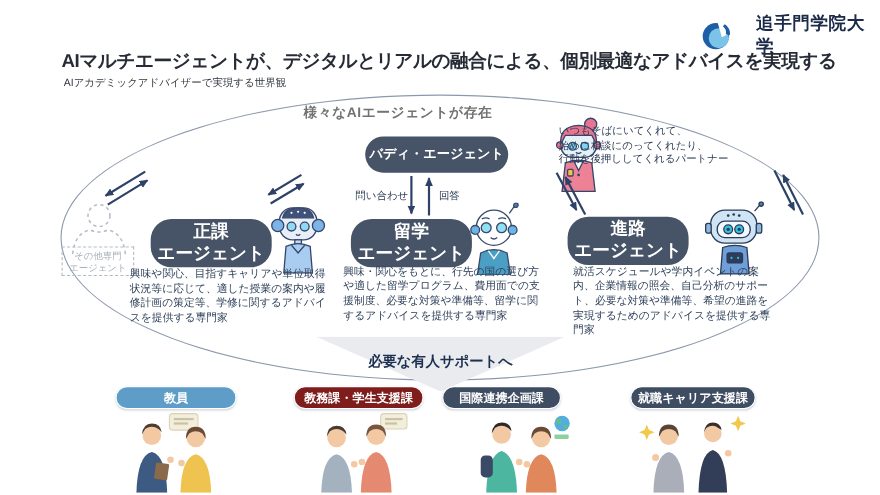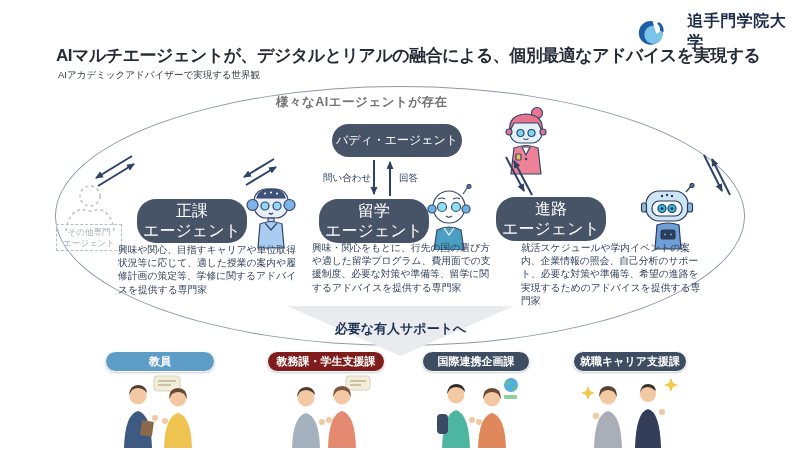--- a/index.html
+++ b/index.html
@@ -11,26 +11,26 @@
   .logo-wrap { position:absolute; left:637px; top:11px; display:flex; align-items:center; }
   .logo-text { font-size:16px; font-weight:bold; color:#1c2b4a; margin-left:21px; letter-spacing:0.5px; }
   .title { position:absolute; left:56px; top:44px; width:710px; font-size:17px; font-weight:bold; color:#262b36; letter-spacing:-0.5px; }
   .subtitle { position:absolute; left:58px; top:69px; font-size:9.5px; color:#33383f; }
 
   
   .ellipse { position:absolute; left:55px; top:86px; width:690px; height:260px; border:1.2px solid #8c99ad; border-radius:50%; }
   .diagram-heading { position:absolute; left:276px; top:94px; font-size:12.5px; font-weight:bold; color:#737373; letter-spacing:0.5px; }
 
   
-  .pill { position:absolute; background:#475366; color:#fff; font-weight:normal; display:flex; flex-direction:column; align-items:center; justify-content:center; text-align:right; }
+  .pill { position:absolute; background:#475366; color:#fff; font-weight:bold; display:flex; flex-direction:column; align-items:center; justify-content:center; text-align:right; }
   .pill-buddy { left:332px; top:124px; width:130px; height:33px; border-radius:17px; font-size:12px; }
   .pill-two { width:110px; height:44px; border-radius:19px; font-size:16px; line-height:1.25; }
   .pill-course { left:137px; top:199px; }
   .pill-abroad { left:319px; top:199px; }
-  .pill-career { left:496px; top:197px; }
+  .pill-career { left:516px; top:197px; }
 
   
   .qa-label { position:absolute; font-size:9.5px; color:#2b3c55; }
   .qa-inquiry { left:323px; top:172px; }
   .qa-answer { left:399px; top:172px;text-align:right; }
 
   .buddy-note { position:absolute; left:508px; top:114px; font-size:9.5px; line-height:12.5px; color:#2b3c55; }
 
   
   .desc { position:absolute; width:186px; font-size:9.8px; line-height:13.2px; color:#30415a; }
@@ -42,21 +42,21 @@
   .other-label { position:absolute; left:56px; top:224px; width:66px; border:1px dashed #b6bdc6; color:#a8afb8; font-size:8.5px; line-height:10.5px; text-align:center; padding:2px 1px; }
 
   
   .banner { position:absolute; left:287px; top:306px; width:227px; height:50px; background:#e9ebee; clip-path:polygon(0 0,100% 0,50% 100%); }
   .banner-text { position:absolute; left:287px; top:320px; width:227px; text-align:center; font-size:13px; font-weight:bold; color:#1c3050; }
 
   
   .dept { position:absolute; top:351px; height:21px; border-radius:11px; border:1.5px solid #fff; box-shadow:0 1px 2px rgba(40,60,90,.25); color:#fff; font-size:11px; font-weight:bold; display:flex; align-items:center; justify-content:center; }
   .dept-1 { left:105px; width:110px; }
   .dept-2 { left:267px; width:118px; }
-  .dept-3 { left:422px; width:108px;text-align:center; }
+  .dept-3 { left:402px; width:108px;text-align:center; }
   .dept-4 { left:573px; width:114px; }
 
   .abs { position:absolute; }
   svg { display:block; }
 </style>
 </head>
 <body>
 
 <div class="canvas">
 
@@ -91,20 +91,25 @@
       <circle cx="41" cy="26" r="3" fill="#e8748f"></circle>
       <circle cx="18.5" cy="27" r="3.5" fill="#7fd4f0"></circle>
       <circle cx="29.5" cy="27" r="3.5" fill="#7fd4f0"></circle>
       <path d="M21.5,32.5 q2.5,2 5,0"></path>
       <path d="M12,42 q12,-5 24,0 l3,26 h-30 Z" fill="#ed8296"></path>
       <path d="M20,41 L24,49 L28,41 Z" fill="#fff"></path>
       <rect x="14" y="48" width="5" height="6" rx="1" fill="#f3c14b"></rect>
       <circle cx="24" cy="53" r="1.3" fill="#35466b" stroke="none"></circle>
     </g>
   </svg>
+  <div class="buddy-note">
+    <div>いつもそばにいてくれて、</div>
+    <div>始めに相談にのってくれたり、</div>
+    <div>行動を後押ししてくれるパートナー</div>
+  </div>
 
   <svg class="abs" style="left:368px;top:158px;" width="28" height="40" viewBox="0 0 28 40">
     <defs>
       <marker id="ahq" markerWidth="9" markerHeight="9" refX="7" refY="3.5" orient="auto" markerUnits="userSpaceOnUse">
           <path d="M0,0 L8,3.5 L0,7 Z" fill="#2e4268"></path>
         </marker>
     </defs>
     <line x1="6" y1="2" x2="6" y2="36" stroke="#2e4268" stroke-width="2" marker-end="url(#ahq)"></line>
     <line x1="22" y1="38" x2="22" y2="4" stroke="#2e4268" stroke-width="2" marker-end="url(#ahq)"></line>
   </svg>

